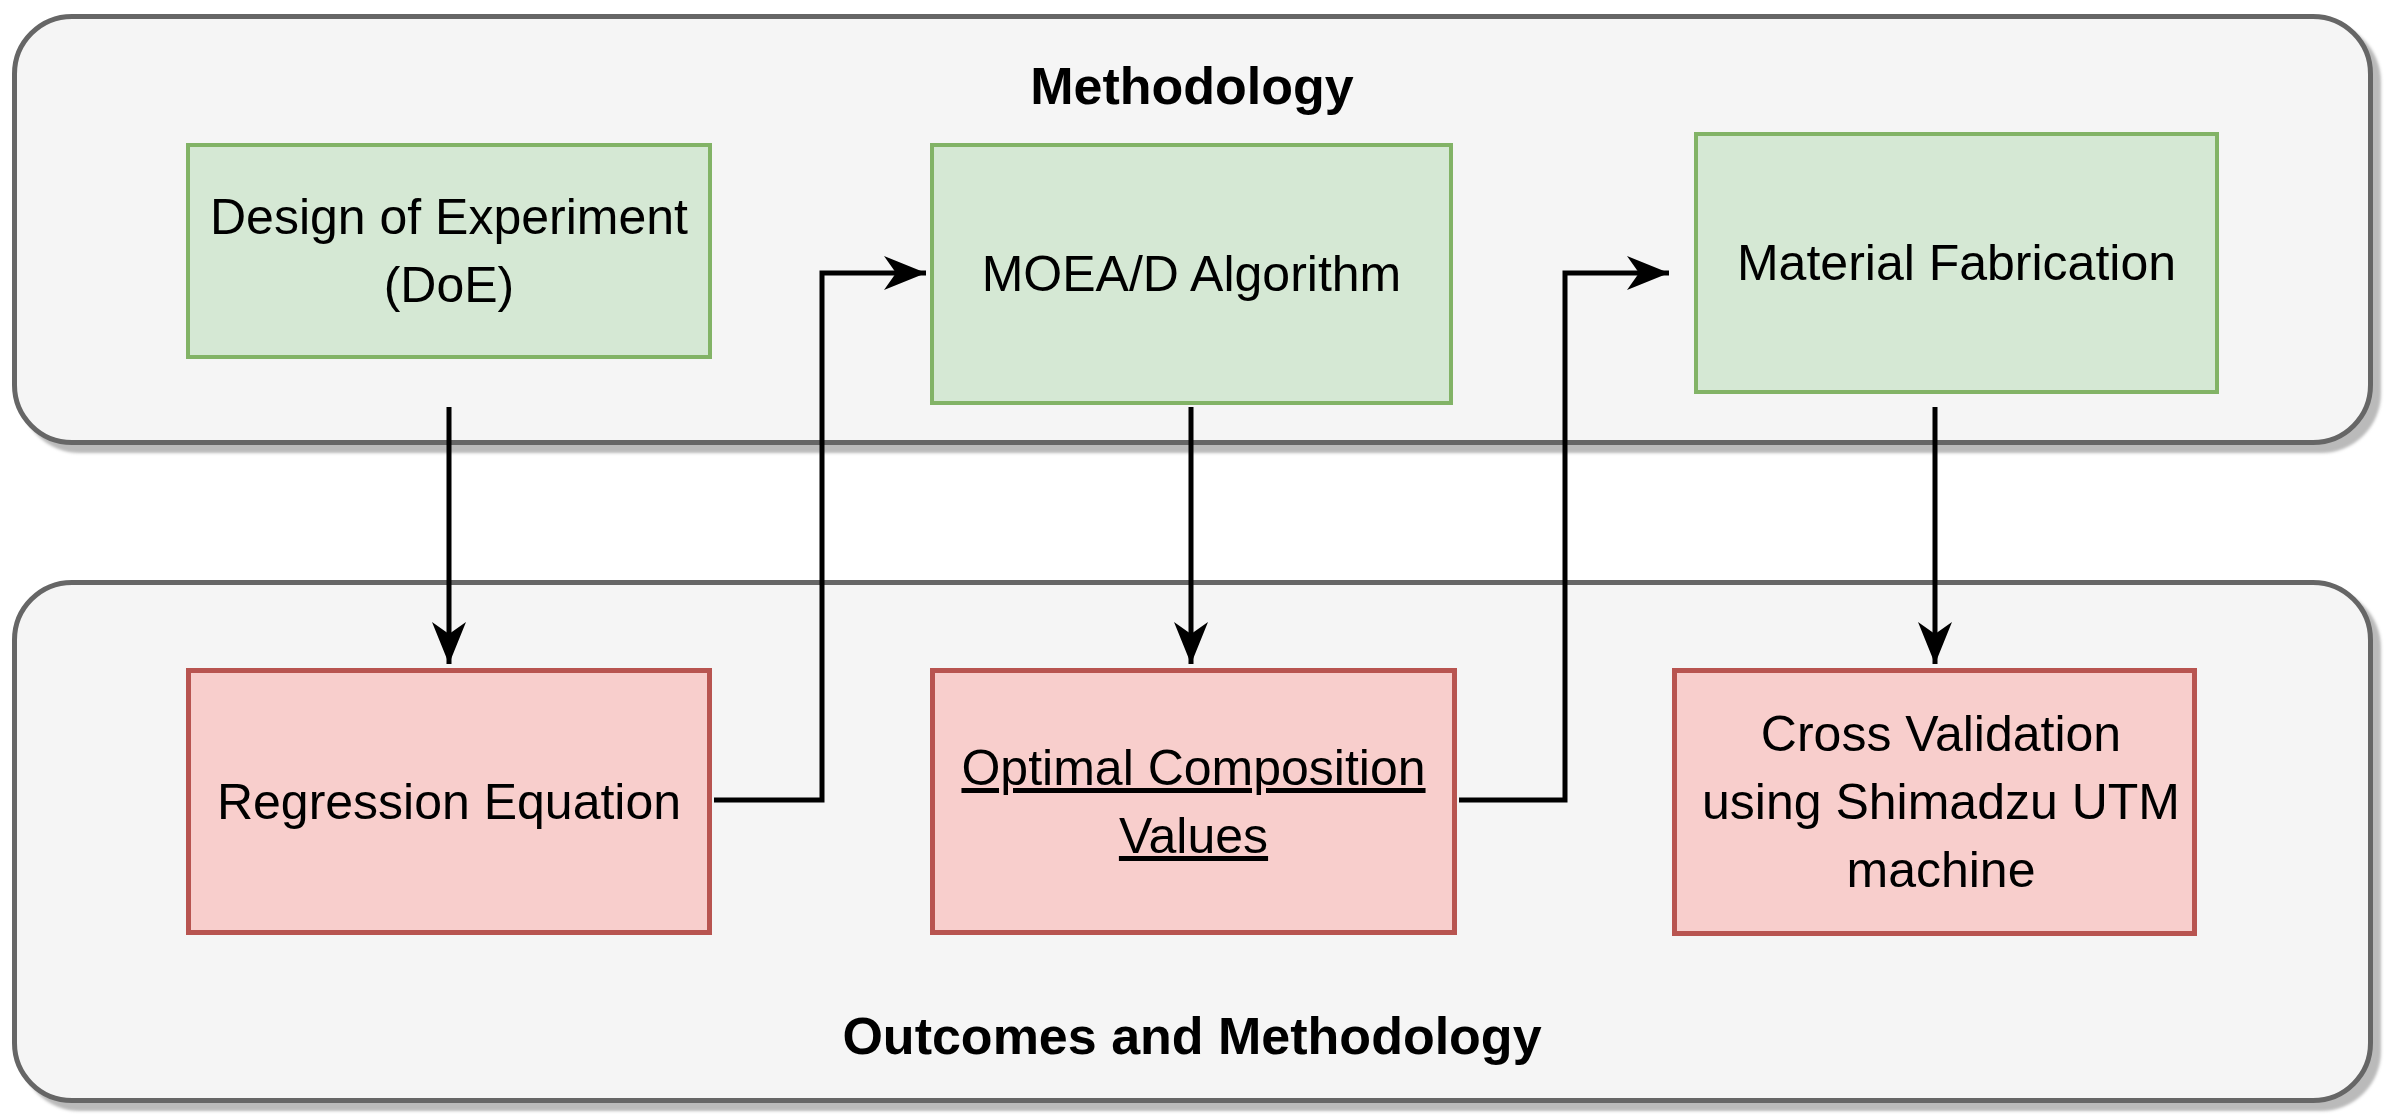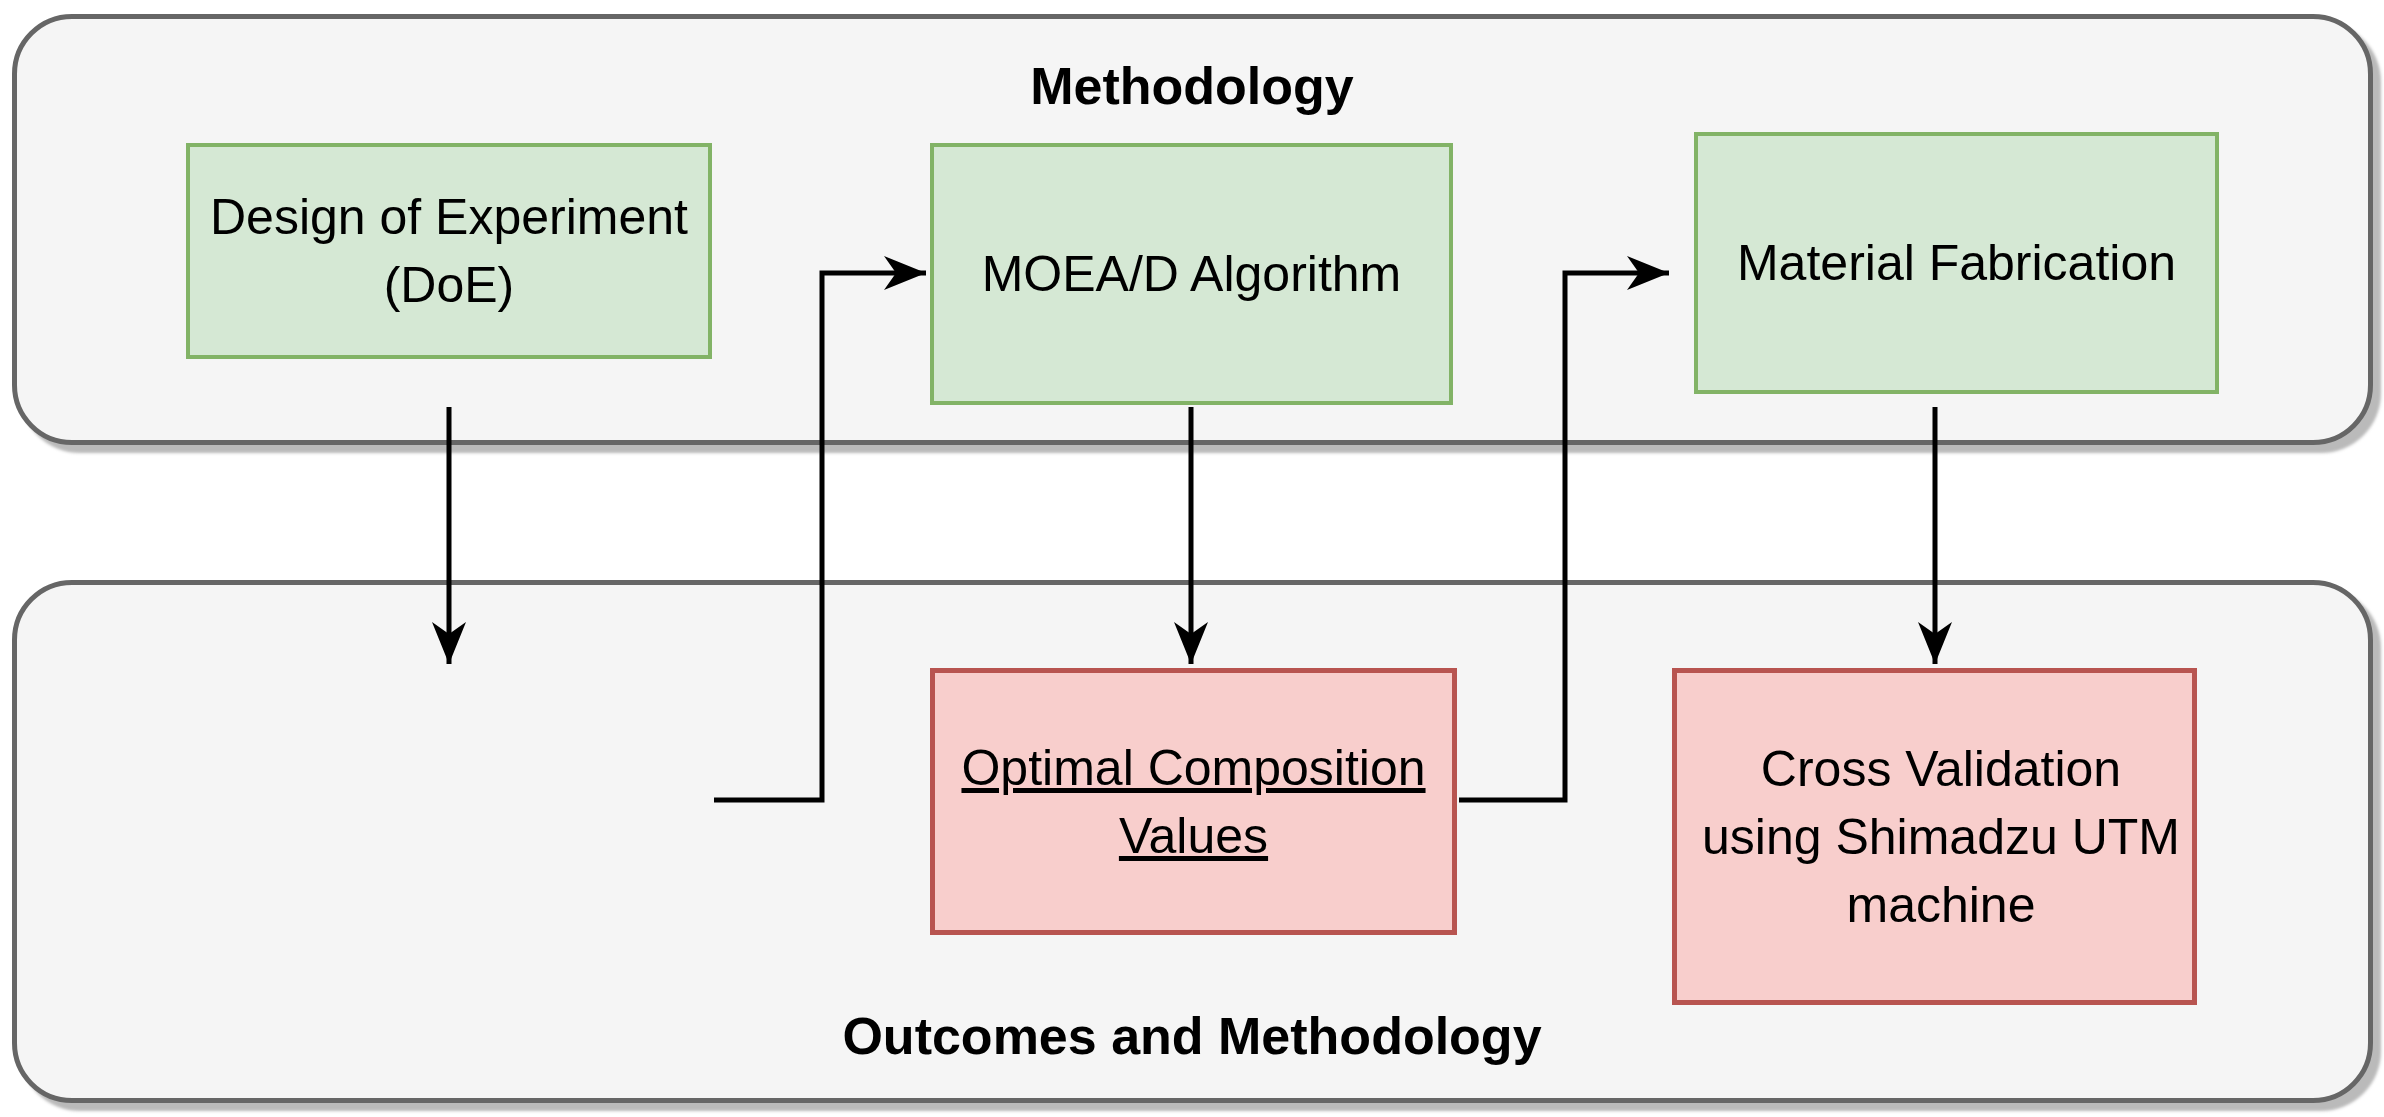--- a/index.html
+++ b/index.html
@@ -56,21 +56,21 @@
     background:var(--red-fill);
     border:5px solid var(--red-border);
   }
   
   .box-doe      {left:186px; top:143px; width:526px; height:216px;}
   .box-moead    {left:930px; top:143px; width:523px; height:262px;}
   .box-fab      {left:1673px;top:132px; width:525px; height:262px;margin-left:21px;}
   
   .box-regression{left:186px; top:668px; width:526px; height:267px;}
   .box-optimal   {left:930px; top:668px; width:527px; height:267px;text-decoration:underline;}
-  .box-crossval  {left:1672px;top:668px; width:525px; height:337px;padding-left:23px;}
+  .box-crossval  {left:1672px;top:668px; width:525px; height:268px;padding-left:23px;}
   .connectors{
     position:absolute;left:0;top:0;width:2384px;height:1117px;
     pointer-events:none;
   }
   .connectors path{
     fill:none;
     stroke:var(--connector);
     stroke-width:5px;
   }
   .connectors .head{fill:var(--connector);stroke:none;}
@@ -93,20 +93,23 @@
   </div>
 
   <div class="node node-green box-moead">
     <span>MOEA/D Algorithm</span>
   </div>
 
   <div class="node node-green box-fab">
     <span>Material Fabrication</span>
   </div>
 
+  <div class="node node-red box-regression">
+    <span>Regression Equation</span>
+  </div>
 
   <div class="node node-red box-optimal">
     <span>Optimal Composition Values</span>
   </div>
 
   <div class="node node-red box-crossval">
     <span>Cross Validation using Shimadzu UTM machine</span>
   </div>
 
   <svg class="connectors" viewBox="0 0 2384 1117" xmlns="http://www.w3.org/2000/svg">

